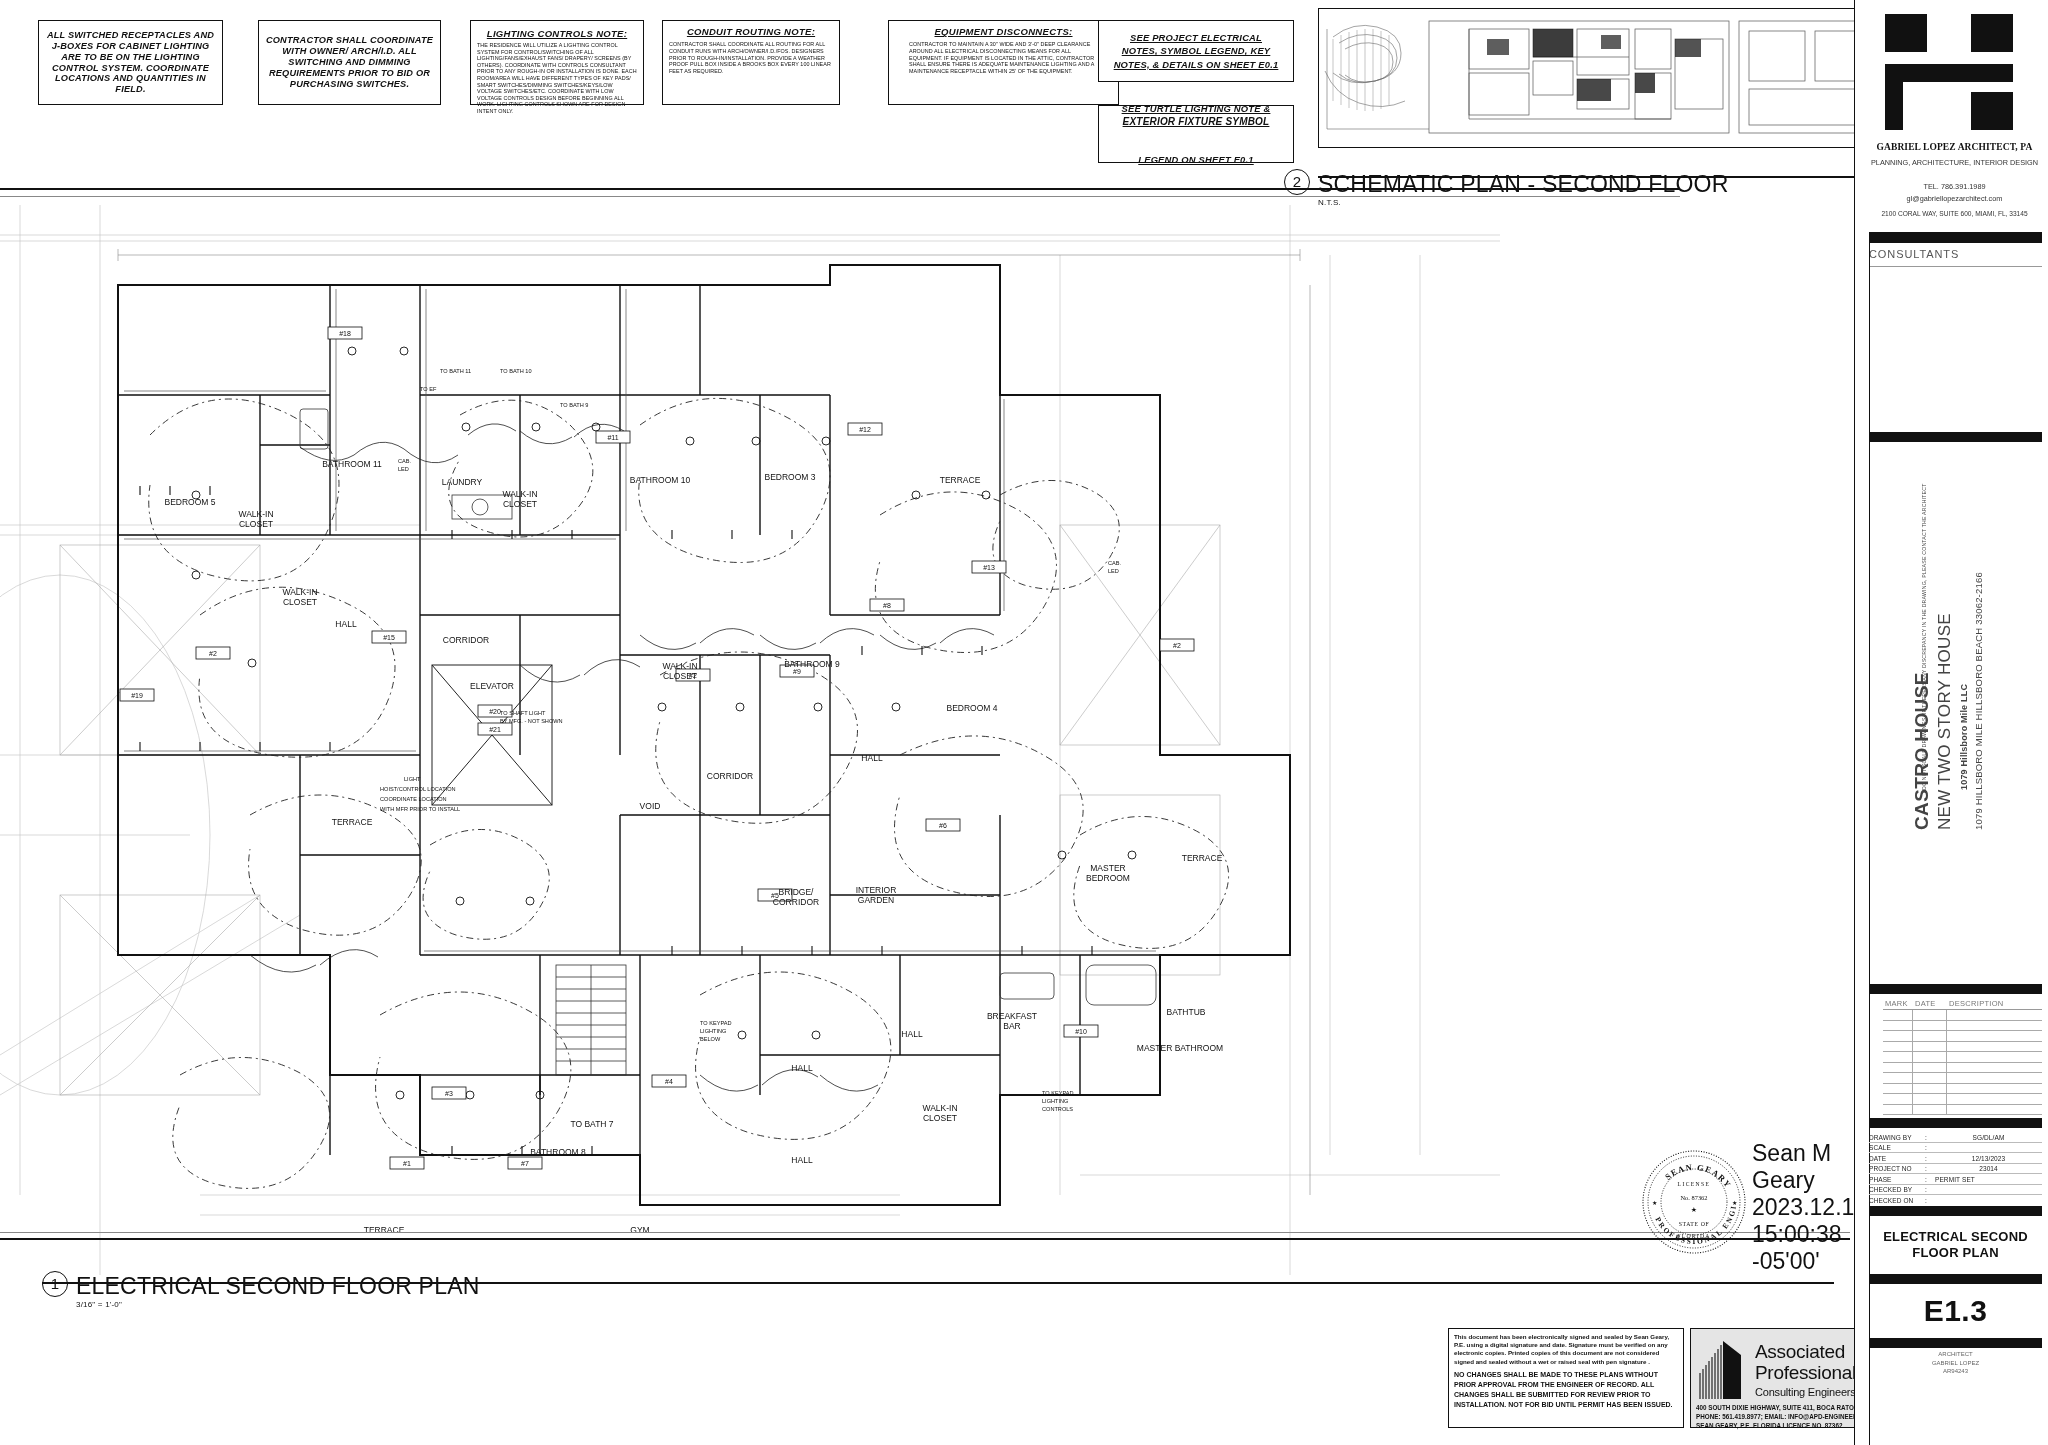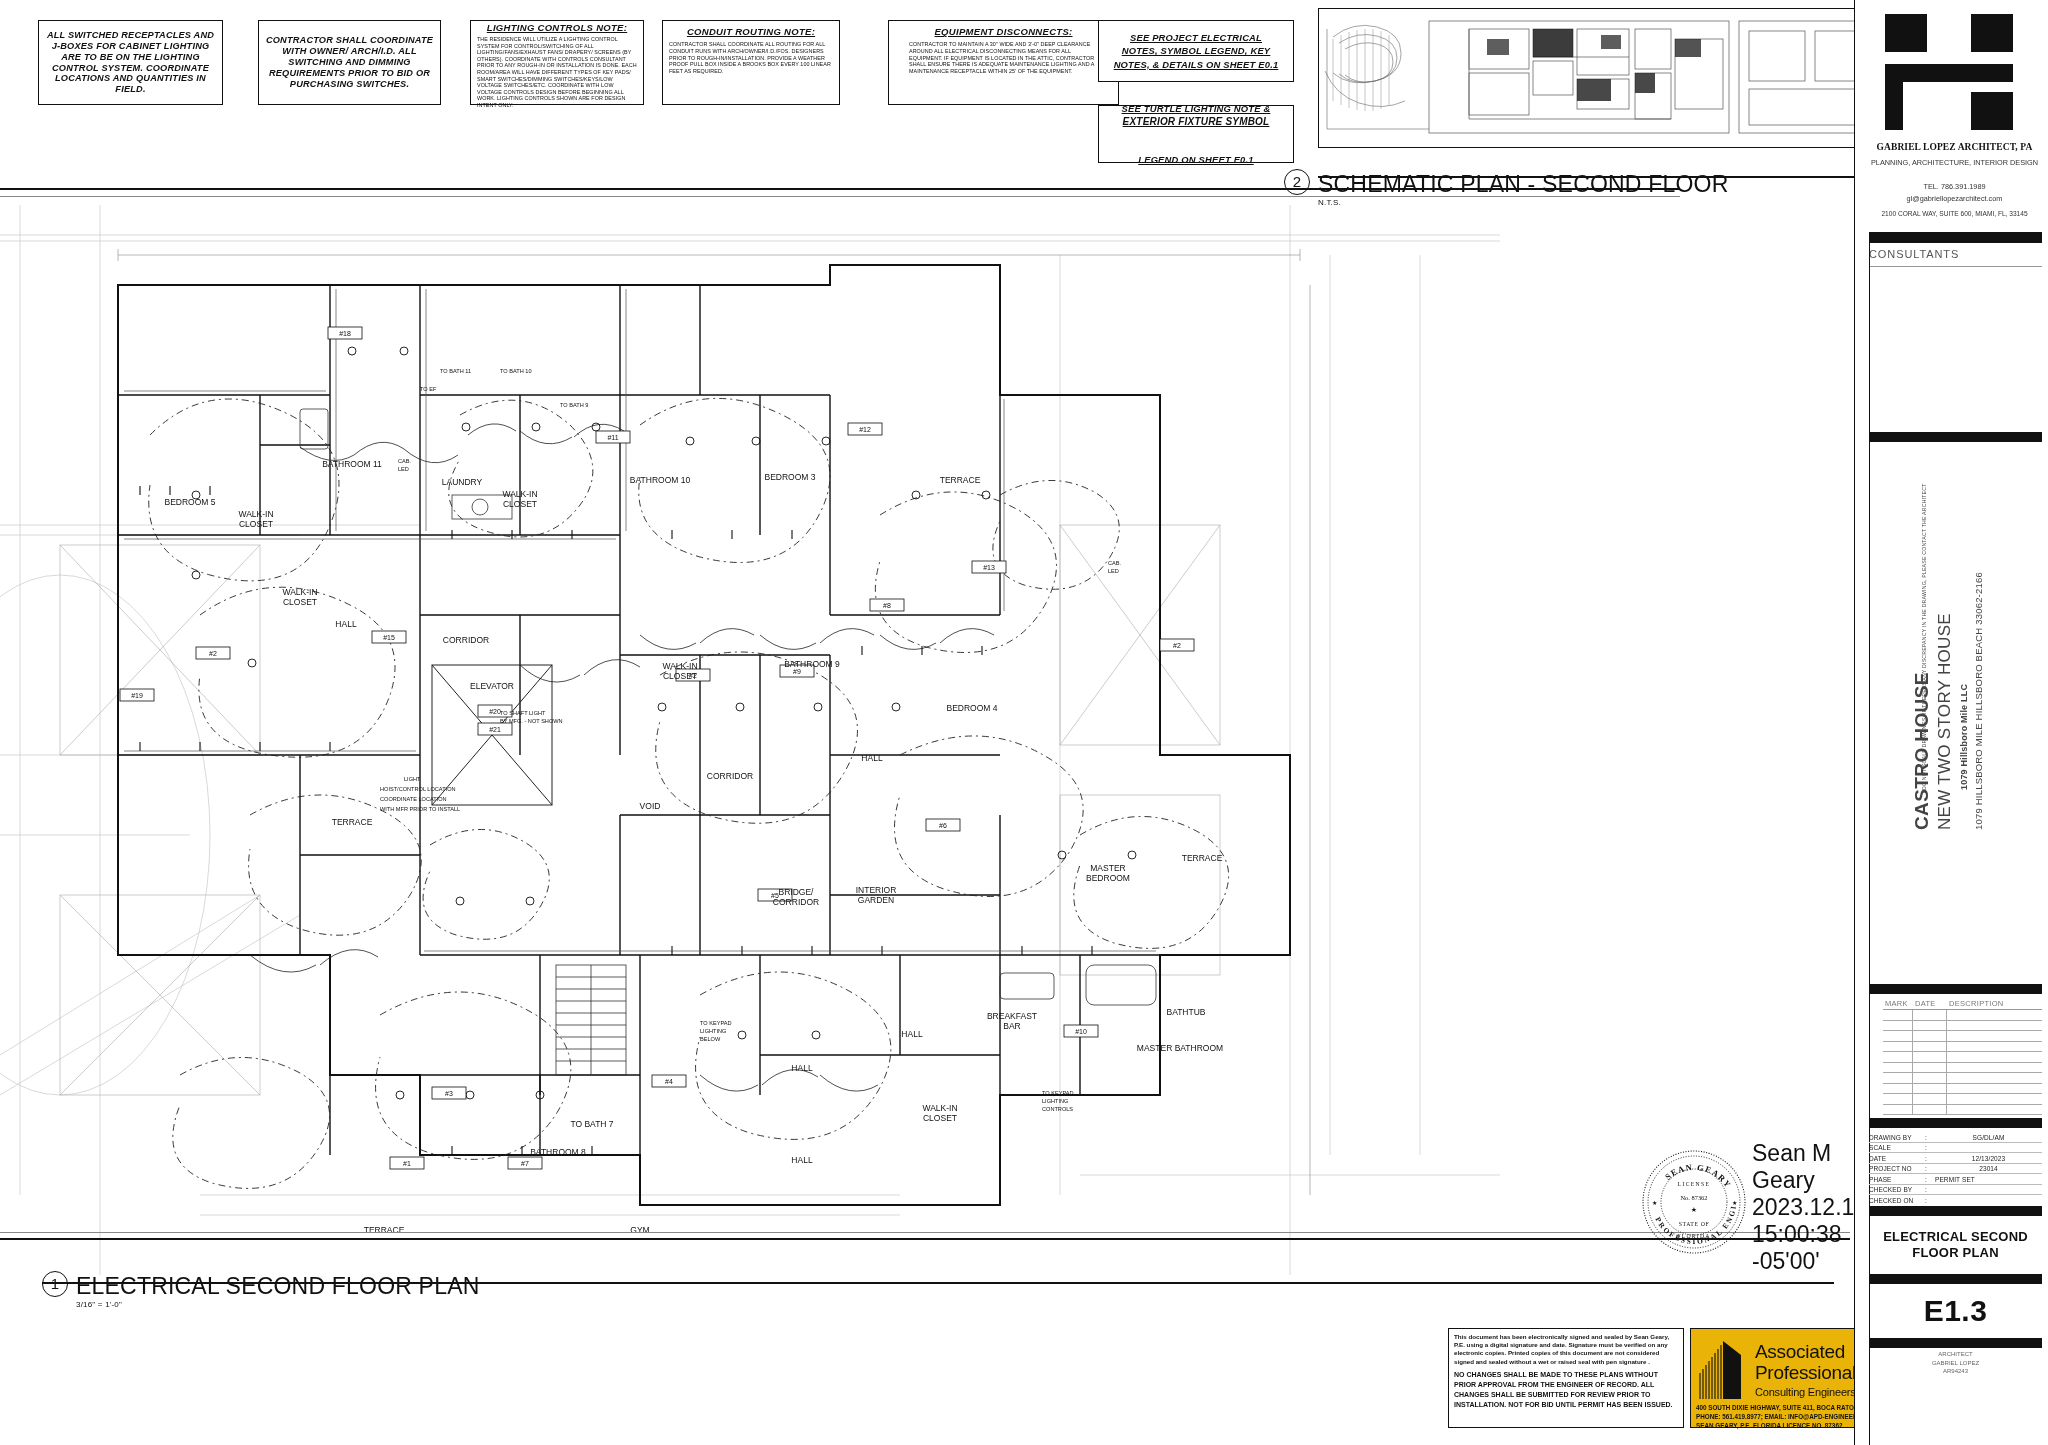--- a/index.html
+++ b/index.html
@@ -87,21 +87,21 @@
   
   .seal { position:absolute; left:1640px; top:1148px; width:108px; height:108px; }
   .sig { position:absolute; left:1752px; top:1140px; font-size:23px; line-height:1.17; color:#111; font-weight:400; }
 
   .sig-note { position:absolute; left:1448px; top:1328px; width:236px; height:100px;
      border:1.3px solid #111; padding:4px 5px; font-size:6.2px; line-height:1.32; }
   .sig-note .sn-a { color:#111; font-weight:700; }
   .sig-note .sn-b { color:#111; font-weight:700; margin-top:4px; display:block; }
 
   .apd-box { position:absolute; left:1690px; top:1328px; width:252px; height:100px;
-     border:1.3px solid #111; background:#eab308; }
+     border:1.3px solid #111; background:#e5e5e5; }
   .apd-mark { position:absolute; left:6px; top:10px; width:52px; height:64px; }
   .apd-name1 { position:absolute; left:64px; top:12px; font-size:19px; letter-spacing:-.3px; }
   .apd-name2 { position:absolute; left:64px; top:33px; font-size:19px; letter-spacing:-.3px; }
   .apd-sub   { position:absolute; left:64px; top:57px; font-size:11px; letter-spacing:-.2px; }
   .apd-addr  { position:absolute; left:5px; top:74px; font-size:6.3px; font-weight:700; line-height:1.45; }
   .ca-lic { position:absolute; right:4px; top:-14px; font-size:7.5px; font-weight:700; letter-spacing:.2px; }
   .pdt { position:absolute; right:2px; bottom:2px; width:74px; border:1px solid #111; font-size:5.4px; font-weight:700; padding:1px 2px; line-height:1.5; }
 
   .right-vert-note {
     position:absolute; left:1921px; top:790px; transform-origin:0 0; transform:rotate(-90deg);
@@ -120,21 +120,21 @@
 <div class="sheet">
 
   <div class="note-box" style="left:38px; top:20px; width:185px; height:85px; display:flex; align-items:center; justify-content:center;">
     <span class="note-caps" style="font-size:9.2px;">ALL SWITCHED RECEPTACLES AND J-BOXES FOR CABINET LIGHTING ARE TO BE ON THE LIGHTING CONTROL SYSTEM. COORDINATE LOCATIONS AND QUANTITIES IN FIELD.</span>
   </div>
 
   <div class="note-box" style="left:258px; top:20px; width:183px; height:85px; display:flex; align-items:center; justify-content:flex-start;">
     <span class="note-caps" style="font-size:9.2px;">CONTRACTOR SHALL COORDINATE WITH OWNER/ ARCH/I.D. ALL SWITCHING AND DIMMING REQUIREMENTS PRIOR TO BID OR PURCHASING SWITCHES.</span>
   </div>
 
-  <div class="note-box" style="left:470px; top:20px; width:174px; height:85px; padding:1px 6px;">
+  <div class="note-box" style="left:470px; top:20px; width:174px; height:85px; padding:7px 6px;">
     <span class="note-title" style="font-size:9.5px;">LIGHTING CONTROLS NOTE:</span>
     <span class="note-body tiny" style="margin-top:3px; line-height:1.22; letter-spacing:.05px;">THE RESIDENCE WILL UTILIZE A LIGHTING CONTROL SYSTEM FOR CONTROL/SWITCHING OF ALL LIGHTING/FANS/EXHAUST FANS/ DRAPERY/ SCREENS (BY OTHERS). COORDINATE WITH CONTROLS CONSULTANT PRIOR TO ANY ROUGH-IN OR INSTALLATION IS DONE. EACH ROOM/AREA WILL HAVE DIFFERENT TYPES OF KEY PADS/ SMART SWITCHES/DIMMING SWITCHES/KEYS/LOW VOLTAGE SWITCHES/ETC. COORDINATE WITH LOW VOLTAGE CONTROLS DESIGN BEFORE BEGINNING ALL WORK. LIGHTING CONTROLS SHOWN ARE FOR DESIGN INTENT ONLY.</span>
   </div>
 
   <div class="note-box" style="left:662px; top:20px; width:178px; height:85px; padding:5px 6px;">
     <span class="note-title" style="font-size:9.5px;">CONDUIT ROUTING NOTE:</span>
     <span class="note-body tiny" style="margin-top:4px; line-height:1.25; letter-spacing:.05px;">CONTRACTOR SHALL COORDINATE ALL ROUTING FOR ALL CONDUIT RUNS WITH ARCH/OWNER/I.D./FOS. DESIGNERS PRIOR TO ROUGH-IN/INSTALLATION. PROVIDE A WEATHER PROOF PULL BOX INSIDE A BROOKS BOX EVERY 100 LINEAR FEET AS REQUIRED.</span>
   </div>
 
   <div class="note-box" style="left:888px; top:20px; width:231px; height:85px; padding:5px 20px;">

